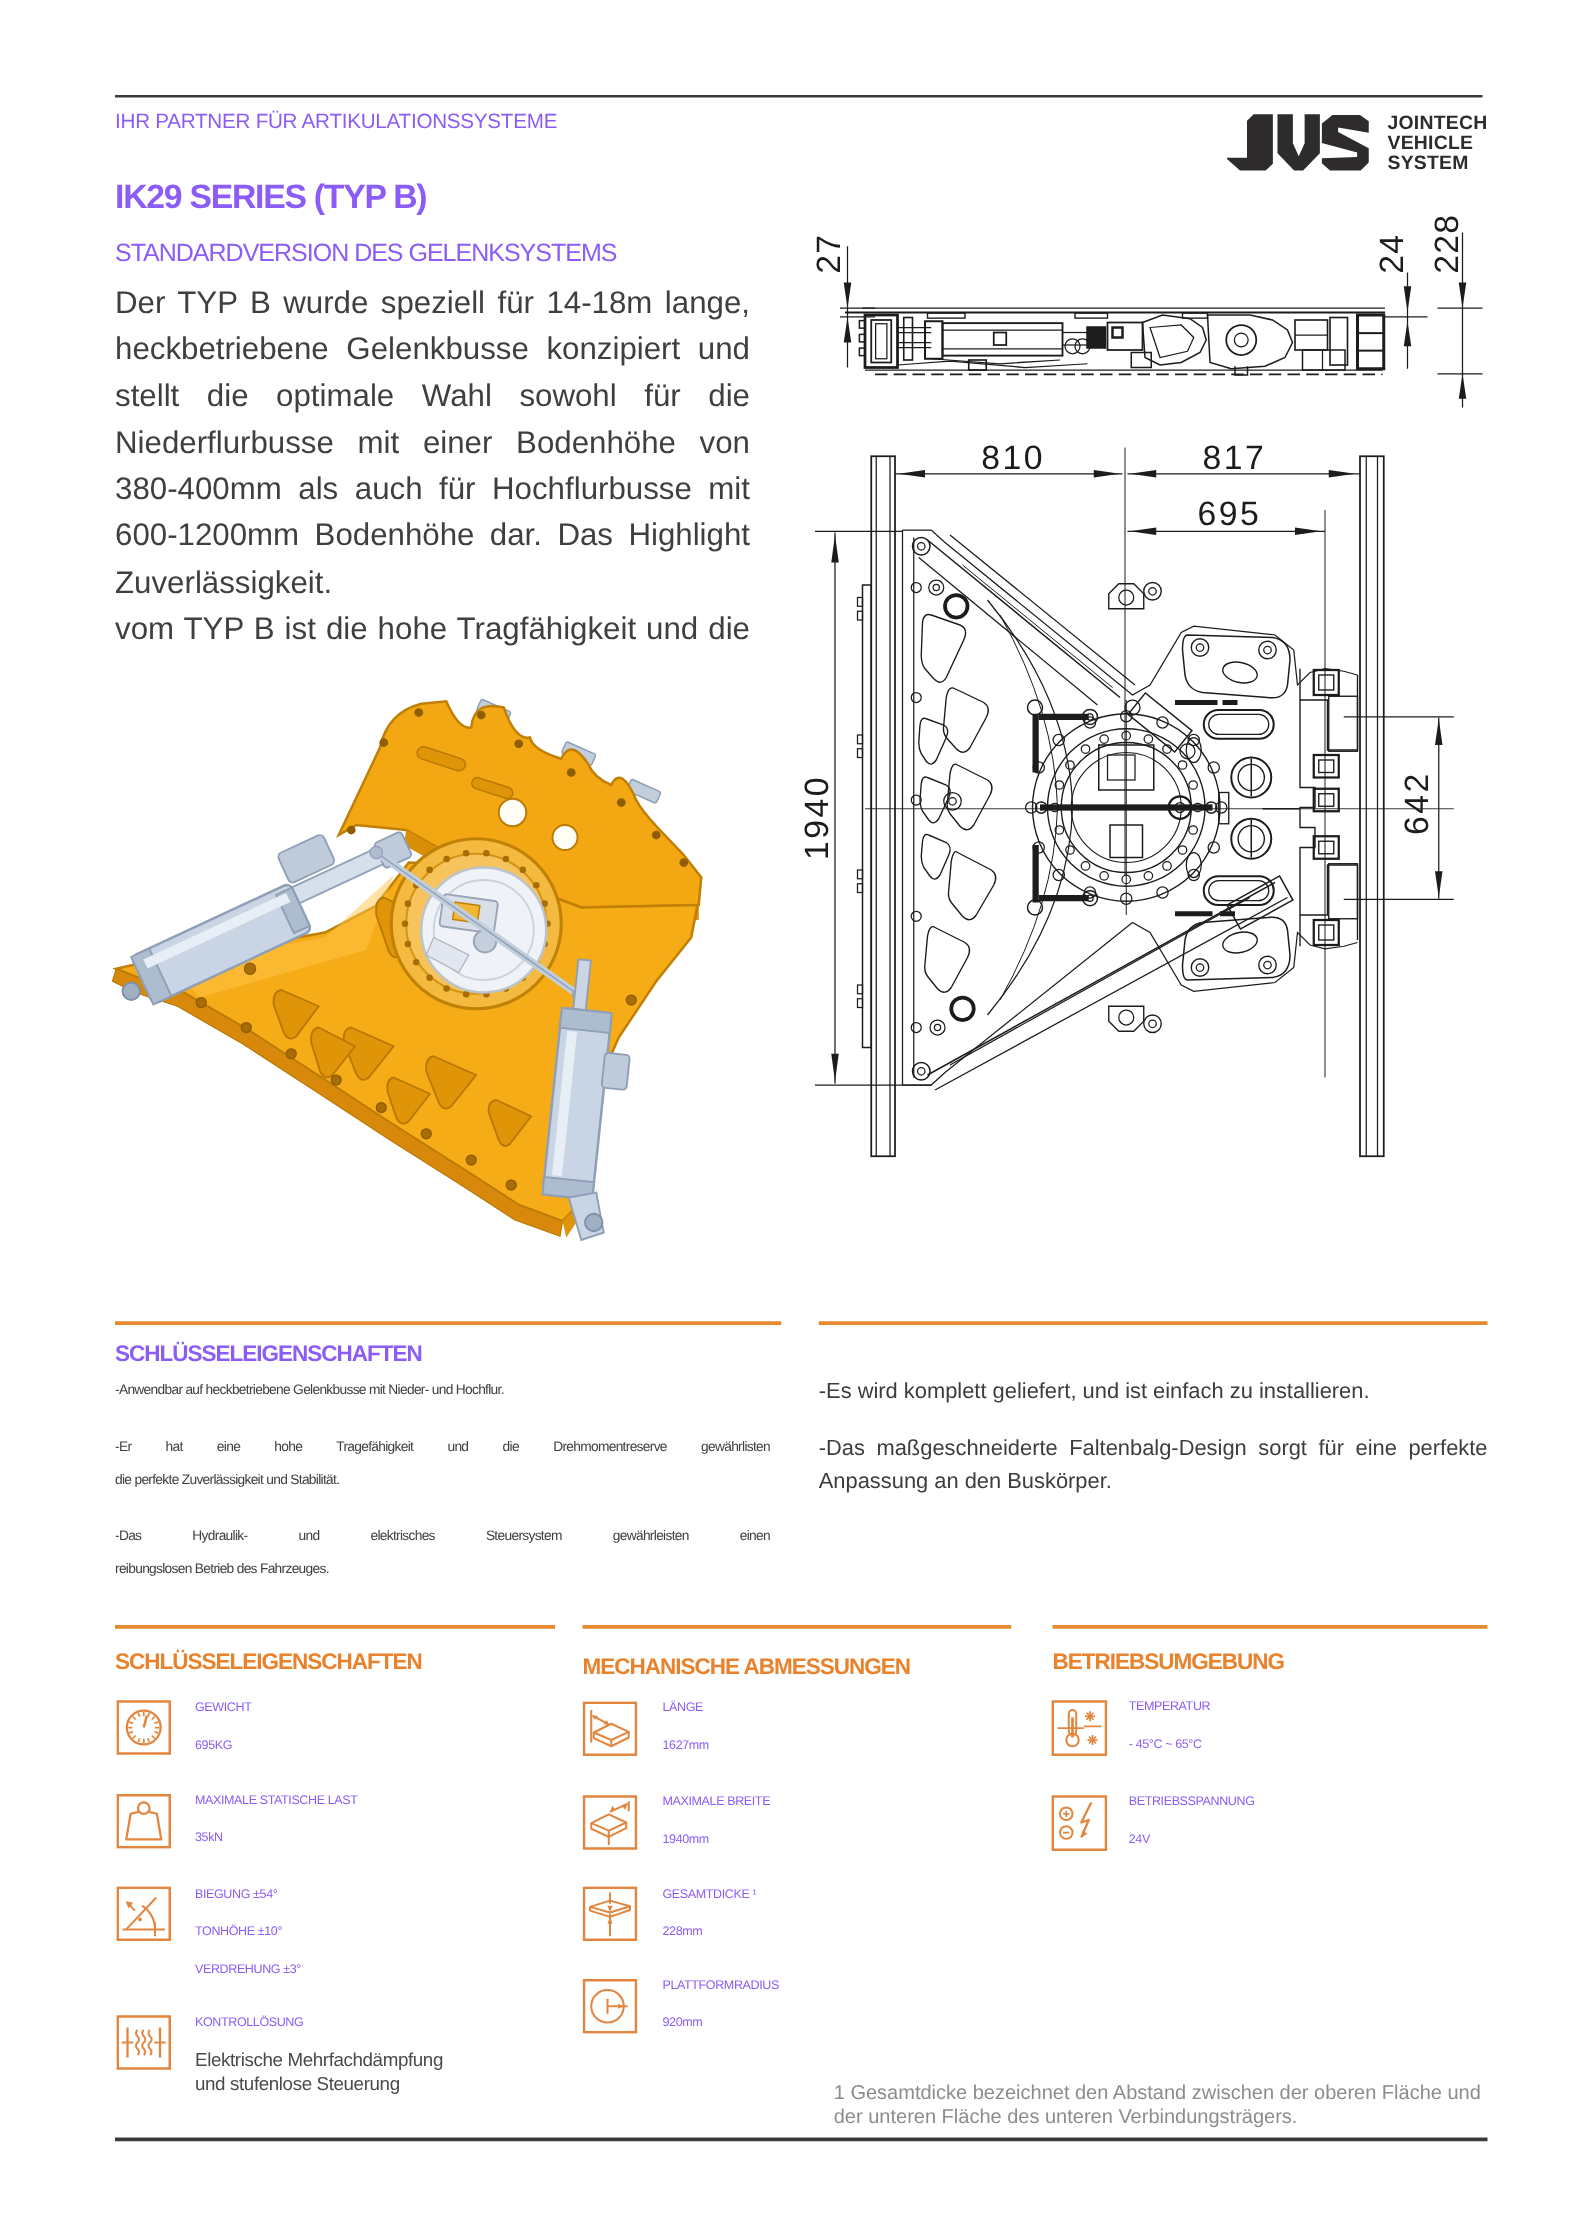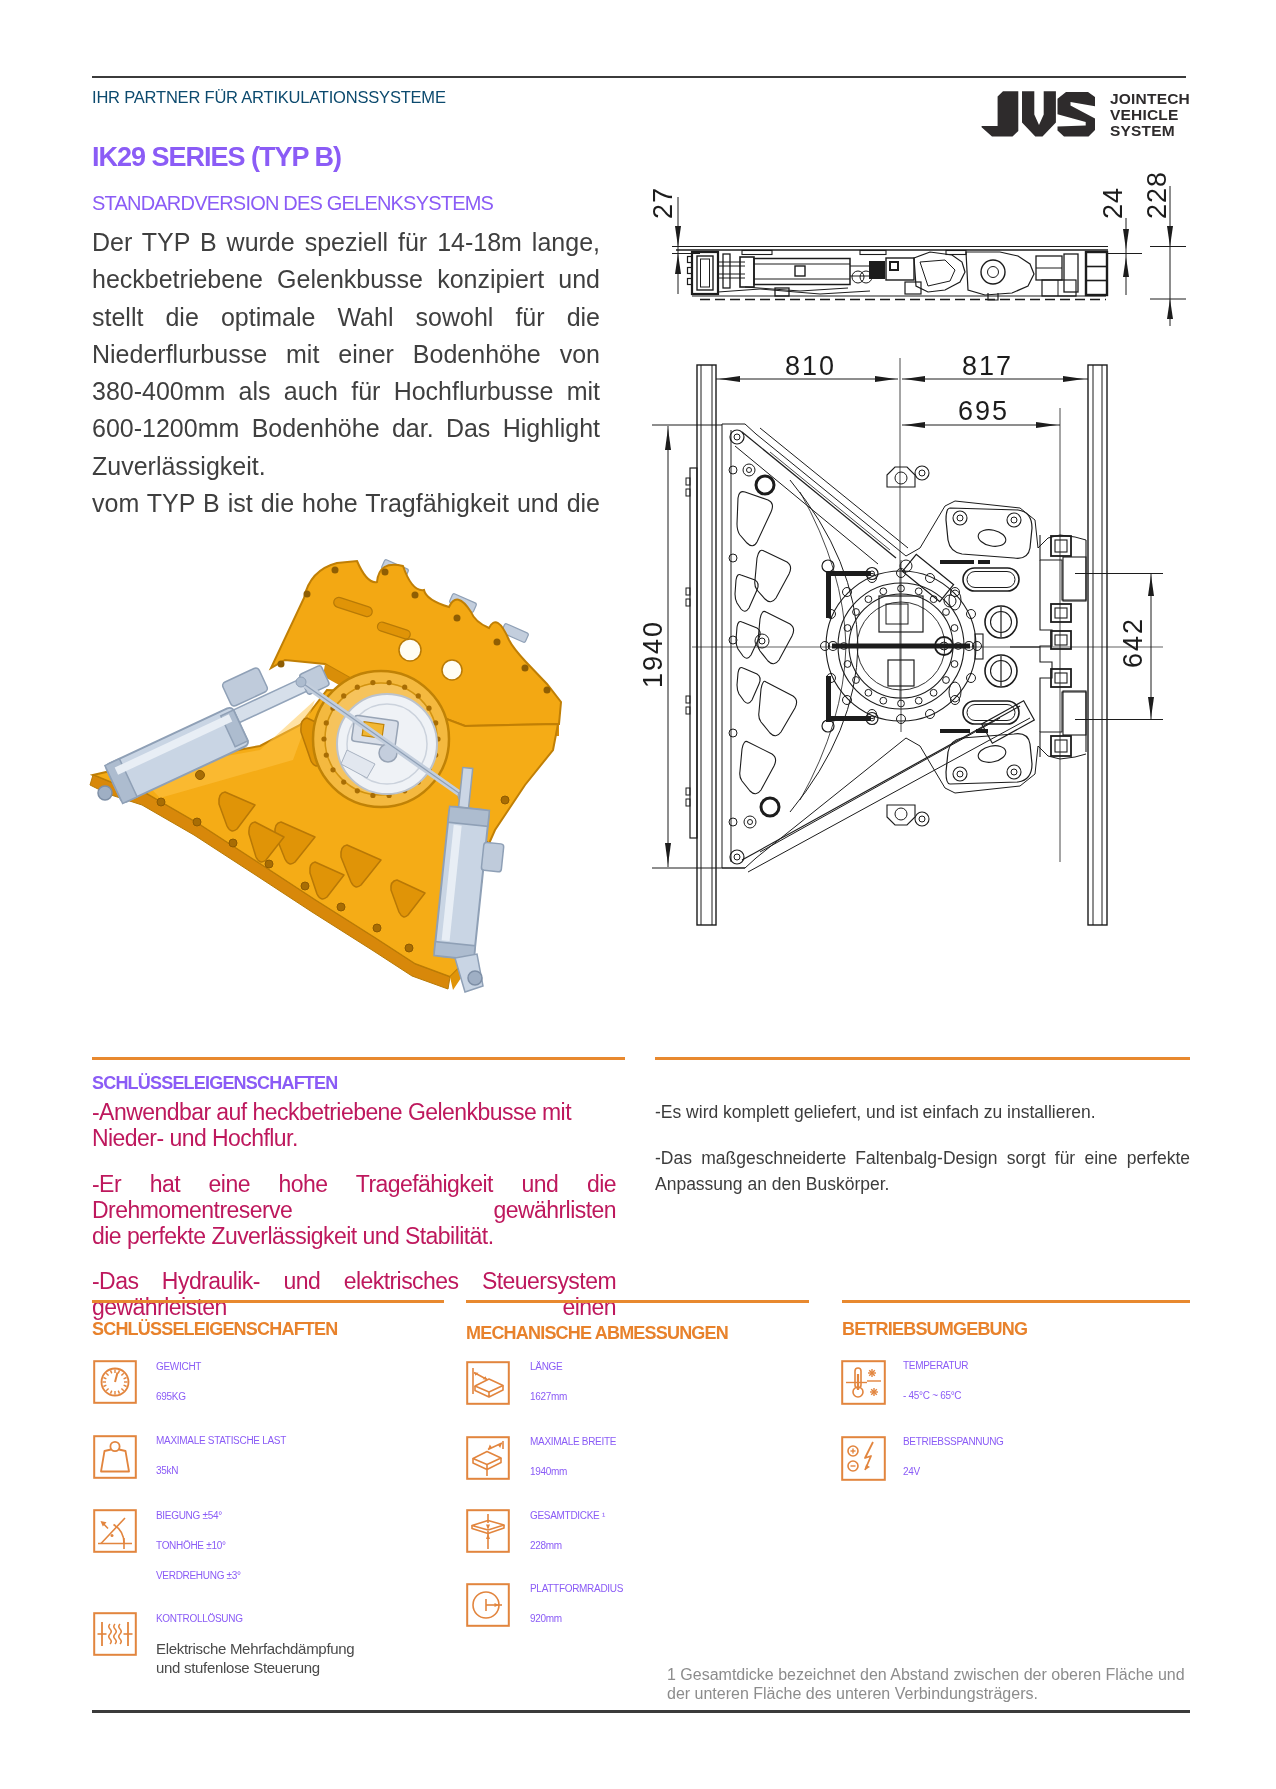--- a/index.html
+++ b/index.html
@@ -11,21 +11,21 @@
 .jlast{text-align-last:left;}
 .lbl{font-size:10px;color:#8b5cf6;line-height:30px;letter-spacing:-0.3px;}
 .colhead{font-size:18px;font-weight:bold;color:#E8822C;letter-spacing:-0.8px;line-height:1;}
 .orule{position:absolute;height:3px;background:#E8892F;}
 .drule{position:absolute;background:#3B3B3B;}
 </style>
 </head>
 <body>
 
 <div class="drule" style="left:92px;top:76px;width:1094px;height:2px;"></div>
-<div class="abs" style="left:92px;top:88px;font-size:16.5px;color:#0c4a6e;letter-spacing:-0.2px;">IHR PARTNER FÜR ARTIKULATIONSSYSTEME</div>
+<div class="abs" style="left:92px;top:88px;font-size:16.5px;color:#8b5cf6;letter-spacing:-0.2px;">IHR PARTNER FÜR ARTIKULATIONSSYSTEME</div>
 
 <svg class="abs" style="left:975px;top:85px;" width="228" height="60" viewBox="975 85 228 60">
   <g fill="#2E2B2C">
     <path d="M 1003 91.3 L 1018.3 91.3 L 1018.3 131 L 1012.5 136.4 L 992 136.4 L 981.6 127.2 L 981.6 126.1 L 997.6 126.1 L 997.6 96.5 Z"></path>
     <path d="M 1022 91.3 L 1034.3 91.3 L 1034.3 114.5 L 1039 125 L 1043.7 114.5 L 1043.7 91.3 L 1055.9 91.3 L 1055.9 122.5 L 1042.5 136.4 L 1035.3 136.4 L 1022 122.5 Z"></path>
     <path d="M 1066 91.9 L 1088 91.9 L 1095 97 L 1095 106.2 L 1070.5 102 L 1070.5 105.5 L 1095 118.5 L 1095 130 L 1088.5 136.4 L 1064 136.4 L 1057.5 130.5 L 1057.5 126.6 L 1085.7 125.5 L 1085.7 122 L 1057.5 114.3 L 1057.5 98.8 Z"></path>
   </g>
   <g fill="#2E2B2C" font-family="Liberation Sans" font-size="15.5px" font-weight="bold" letter-spacing="0.2">
     <text x="1110" y="103.5">JOINTECH</text>
     <text x="1110" y="119.5">VEHICLE</text>
@@ -44,27 +44,28 @@
   <div class="jl">380-400mm als auch für Hochflurbusse mit</div>
   <div class="jl">600-1200mm Bodenhöhe dar. Das Highlight</div>
   <div class="jl jlast">Zuverlässigkeit.</div>
   <div class="jl">vom TYP B ist die hohe Tragfähigkeit und die</div>
 </div>
 
 <div class="orule" style="left:92px;top:1057px;width:533px;"></div>
 <div class="orule" style="left:655px;top:1057px;width:535px;"></div>
 <div class="abs orange" style="left:92px;top:1074px;font-size:18px;font-weight:bold;letter-spacing:-0.8px;line-height:1;">SCHLÜSSELEIGENSCHAFTEN</div>
 
-<div class="abs" style="left:92px;top:1099px;width:524px;font-size:23px;letter-spacing:-0.55px;line-height:26px;color:#be185d;">
+<div class="abs" style="left:92px;top:1099px;width:524px;font-size:11px;letter-spacing:-0.55px;line-height:26px;color:#404040;">
   <div>-Anwendbar auf heckbetriebene Gelenkbusse mit Nieder- und Hochflur.</div>
   <div style="height:19.5px;"></div>
   <div class="jl">-Er hat eine hohe Tragefähigkeit und die Drehmomentreserve gewährlisten</div>
   <div>die perfekte Zuverlässigkeit und Stabilität.</div>
   <div style="height:19.5px;"></div>
   <div class="jl">-Das Hydraulik- und elektrisches Steuersystem gewährleisten einen</div>
+  <div>reibungslosen Betrieb des Fahrzeuges.</div>
 </div>
 <div class="abs" style="left:655px;top:1099px;width:535px;font-size:17.5px;letter-spacing:0;line-height:26px;color:#3C3C3C;">
   <div>-Es wird komplett geliefert, und ist einfach zu installieren.</div>
   <div style="height:19.5px;"></div>
   <div class="jl">-Das maßgeschneiderte Faltenbalg-Design sorgt für eine perfekte</div>
   <div>Anpassung an den Buskörper.</div>
 </div>
 
 <div class="orule" style="left:92px;top:1300px;width:352px;"></div>
 <div class="orule" style="left:466px;top:1300px;width:343px;"></div>

